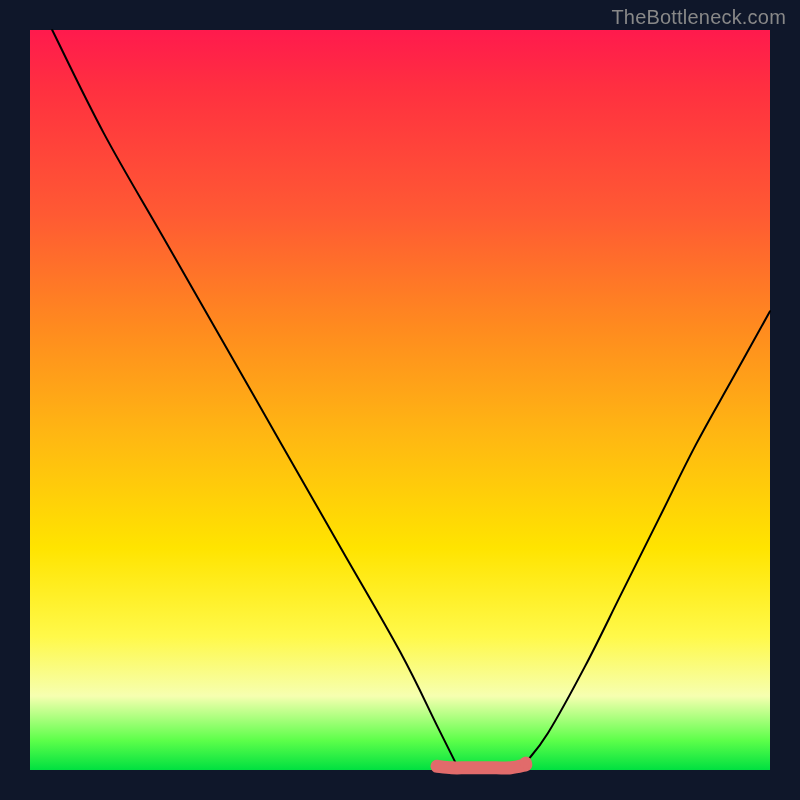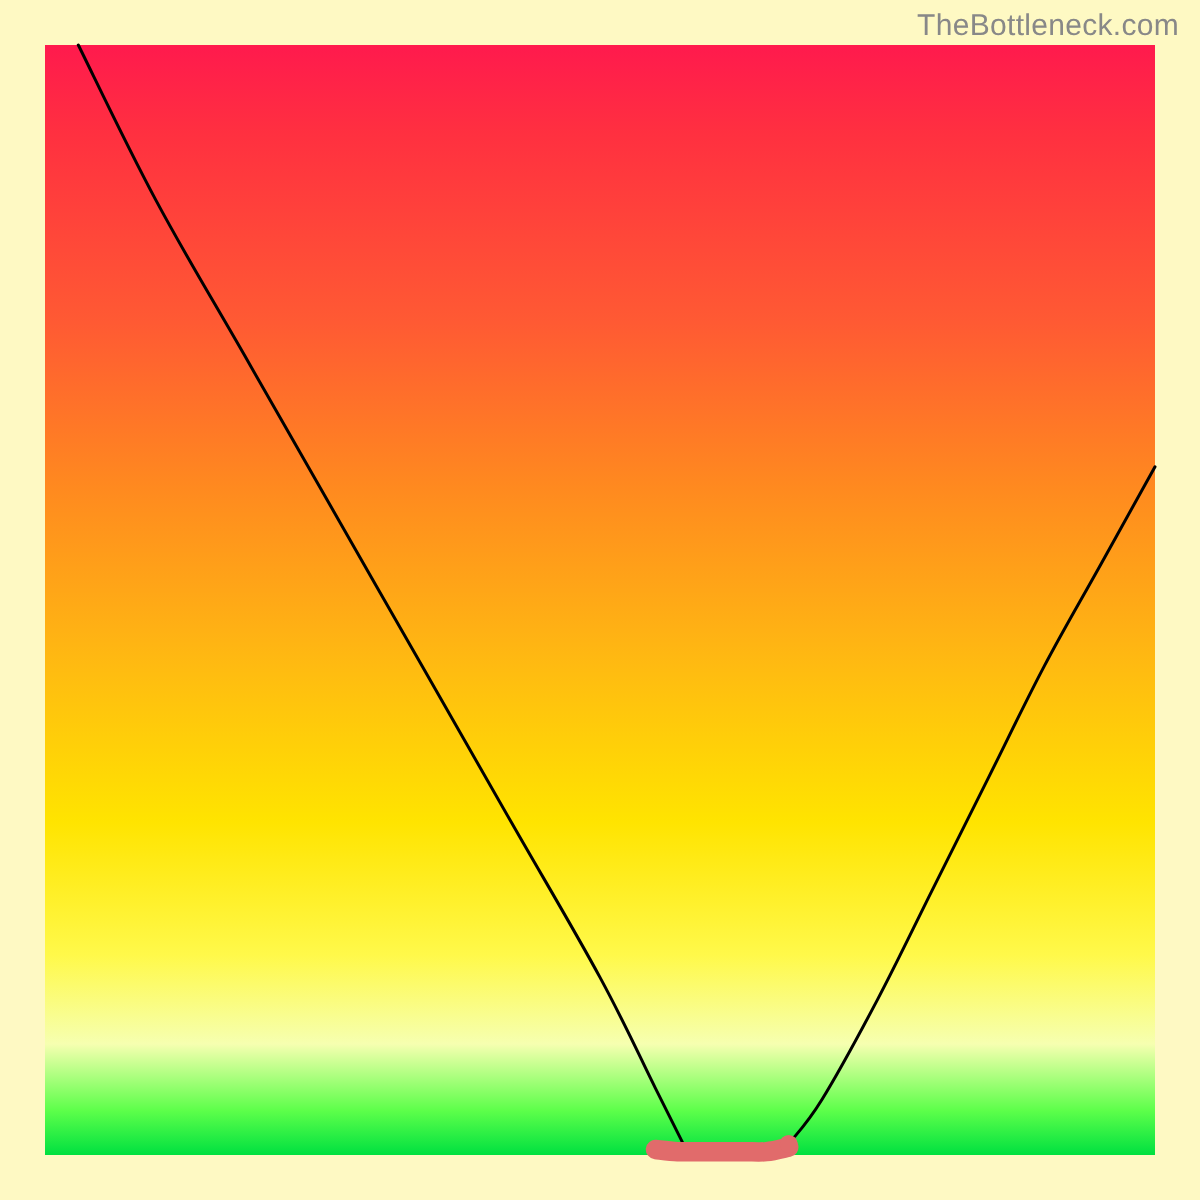--- a/index.html
+++ b/index.html
@@ -8,21 +8,21 @@
     width: 800px;
     height: 800px;
     background: #000;
     overflow: hidden;
     font-family: Arial, Helvetica, sans-serif;
   }
   .frame {
     position: relative;
     width: 800px;
     height: 800px;
-    background: #fef9c3;
+    background: #0f172a;
   }
   .plot-area {
     position: absolute;
     left: 30px;
     top: 30px;
     width: 740px;
     height: 740px;
     
     background: linear-gradient(
       to bottom,

